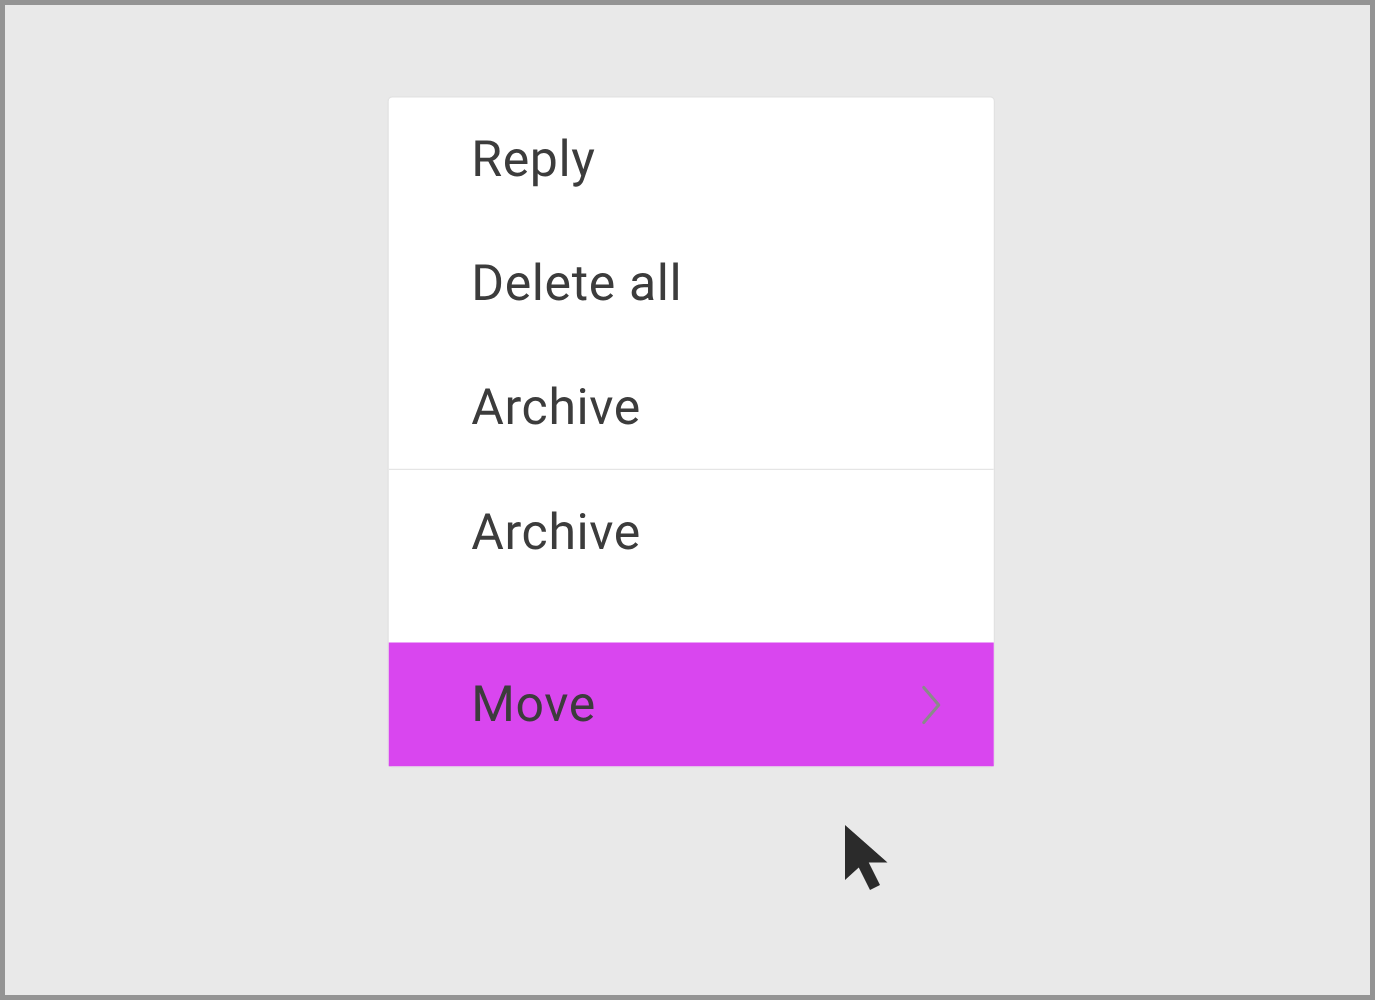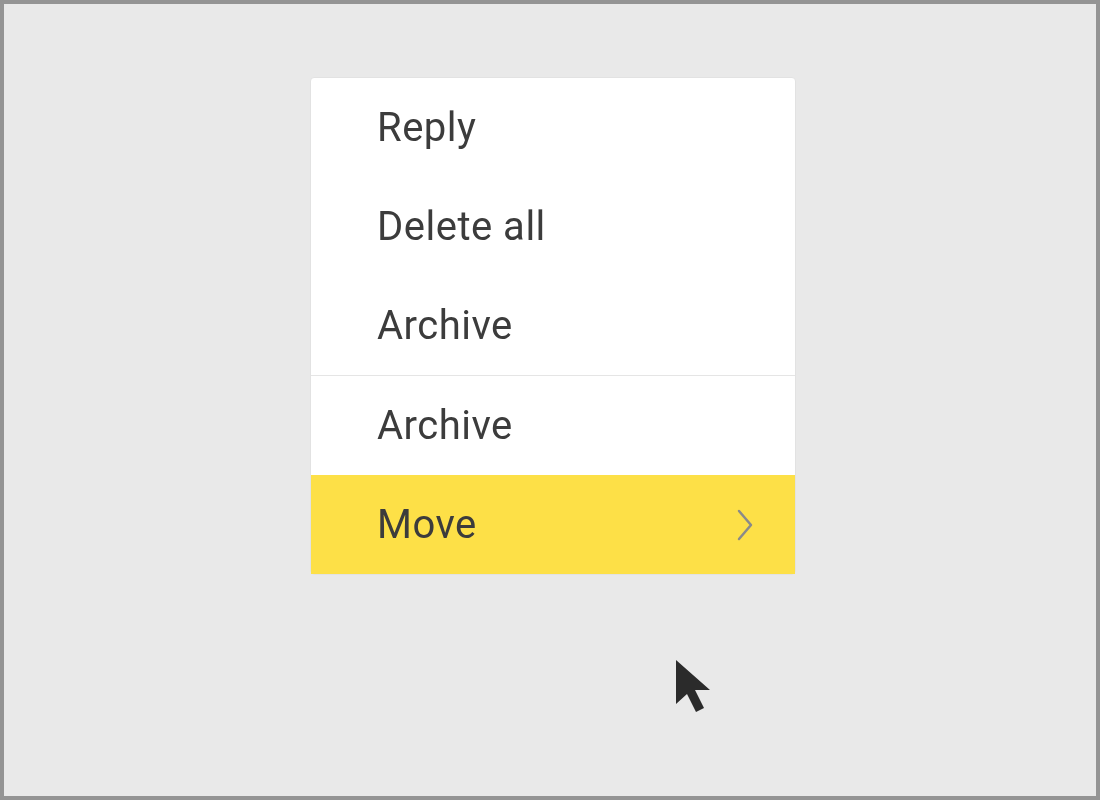--- a/index.html
+++ b/index.html
@@ -28,21 +28,22 @@
     }
     .menu-item {
       display: flex;
       align-items: center;
       justify-content: space-between;
       padding: 0 36px 0 66px;
       height: 99px;
       cursor: default;
     }
     .menu-item.hovered {
-      background: #fde047;
+      background: #d946ef;
+      margin-top: 39px;
     }
     .menu-label {
       font-size: 40px;
       color: #3c3c3c;
       font-weight: 400;
       letter-spacing: 0.5px;
     }
     .divider {
       height: 1px;
       background: #e5e5e5;

